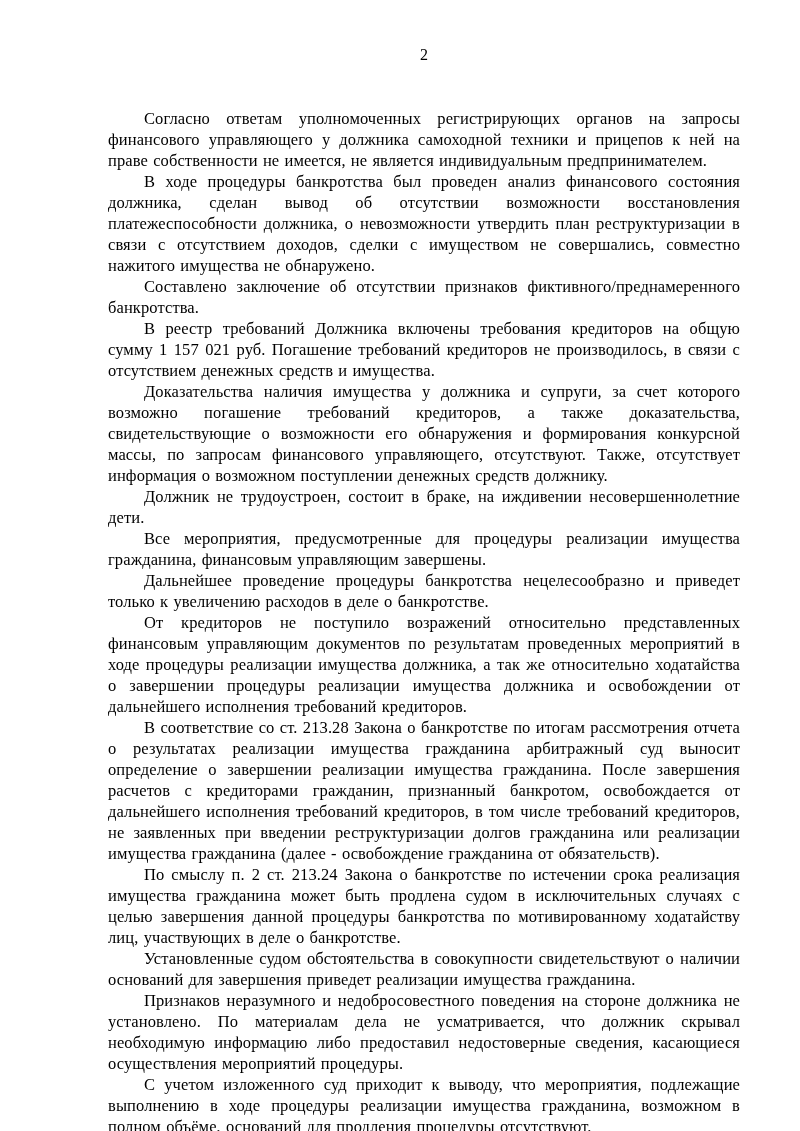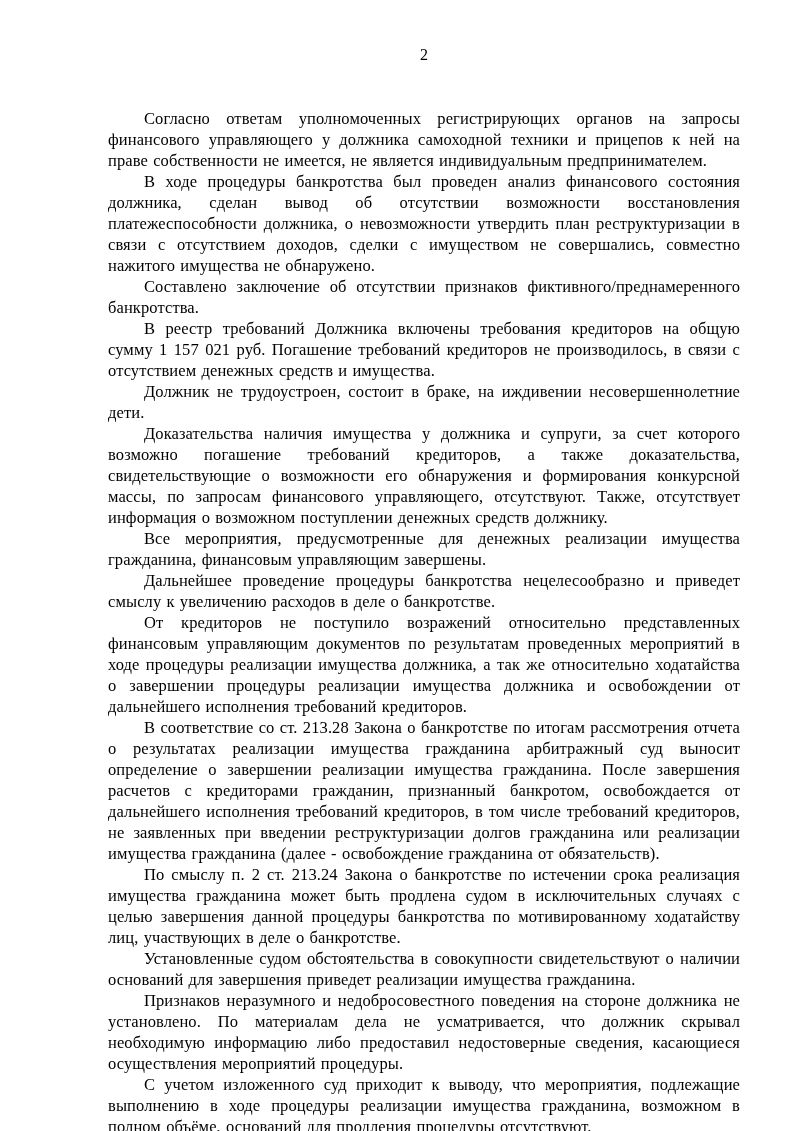--- a/index.html
+++ b/index.html
@@ -44,24 +44,24 @@
 </head>
 <body>
 
 <div class="page">
   <div class="page-number">2</div>
   <div class="body-text">
       <p class="para">Согласно ответам уполномоченных регистрирующих органов на запросы финансового управляющего у должника самоходной техники и прицепов к ней на праве собственности не имеется, не является индивидуальным предпринимателем.</p>
       <p class="para">В ходе процедуры банкротства был проведен анализ финансового состояния должника, сделан вывод об отсутствии возможности восстановления платежеспособности должника, о невозможности утвердить план реструктуризации в связи с отсутствием доходов, сделки с имуществом не совершались, совместно нажитого имущества не обнаружено.</p>
       <p class="para">Составлено заключение об отсутствии признаков фиктивного/преднамеренного банкротства.</p>
       <p class="para">В реестр требований Должника включены требования кредиторов на общую сумму 1 157 021 руб. Погашение требований кредиторов не производилось, в связи с отсутствием денежных средств и имущества.</p>
+      <p class="para">Доказательства наличия имущества у должника и супруги, за счет которого возможно погашение требований кредиторов, а также доказательства, свидетельствующие о возможности его обнаружения и формирования конкурсной массы, по запросам финансового управляющего, отсутствуют. Также, отсутствует информация о возможном поступлении денежных средств должнику.</p>
       <p class="para">Должник не трудоустроен, состоит в браке, на иждивении несовершеннолетние дети.</p>
-      <p class="para">Доказательства наличия имущества у должника и супруги, за счет которого возможно погашение требований кредиторов, а также доказательства, свидетельствующие о возможности его обнаружения и формирования конкурсной массы, по запросам финансового управляющего, отсутствуют. Также, отсутствует информация о возможном поступлении денежных средств должнику.</p>
-      <p class="para">Все мероприятия, предусмотренные для денежных реализации имущества гражданина, финансовым управляющим завершены.</p>
-      <p class="para">Дальнейшее проведение процедуры банкротства нецелесообразно и приведет смыслу к увеличению расходов в деле о банкротстве.</p>
+      <p class="para">Все мероприятия, предусмотренные для процедуры реализации имущества гражданина, финансовым управляющим завершены.</p>
+      <p class="para">Дальнейшее проведение процедуры банкротства нецелесообразно и приведет только к увеличению расходов в деле о банкротстве.</p>
       <p class="para">От кредиторов не поступило возражений относительно представленных финансовым управляющим документов по результатам проведенных мероприятий в ходе процедуры реализации имущества должника,  а так же относительно ходатайства о завершении процедуры реализации имущества должника   и освобождении от дальнейшего исполнения требований кредиторов.</p>
       <p class="para">В соответствие со ст. 213.28 Закона о банкротстве по итогам рассмотрения отчета о результатах реализации имущества гражданина арбитражный суд выносит определение о завершении реализации имущества гражданина. После завершения расчетов с кредиторами гражданин, признанный банкротом, освобождается от дальнейшего исполнения требований кредиторов, в том числе требований кредиторов, не заявленных при введении реструктуризации долгов гражданина или реализации имущества гражданина (далее - освобождение гражданина от обязательств).</p>
       <p class="para">По смыслу п. 2 ст. 213.24 Закона о банкротстве по истечении срока реализация имущества гражданина может быть продлена судом в исключительных случаях с целью завершения данной процедуры банкротства по мотивированному ходатайству лиц, участвующих в деле о банкротстве.</p>
       <p class="para">Установленные судом обстоятельства в совокупности свидетельствуют о наличии оснований для завершения приведет реализации имущества гражданина.</p>
       <p class="para">Признаков неразумного и недобросовестного поведения на стороне должника не установлено. По материалам дела не усматривается, что должник скрывал необходимую информацию либо предоставил недостоверные сведения, касающиеся осуществления мероприятий процедуры.</p>
       <p class="para">С учетом изложенного суд приходит к выводу, что мероприятия, подлежащие выполнению в ходе процедуры реализации имущества гражданина, возможном в полном объёме, оснований для продления процедуры отсутствуют.</p>
     </div>
 </div>
 
 </body></html>

